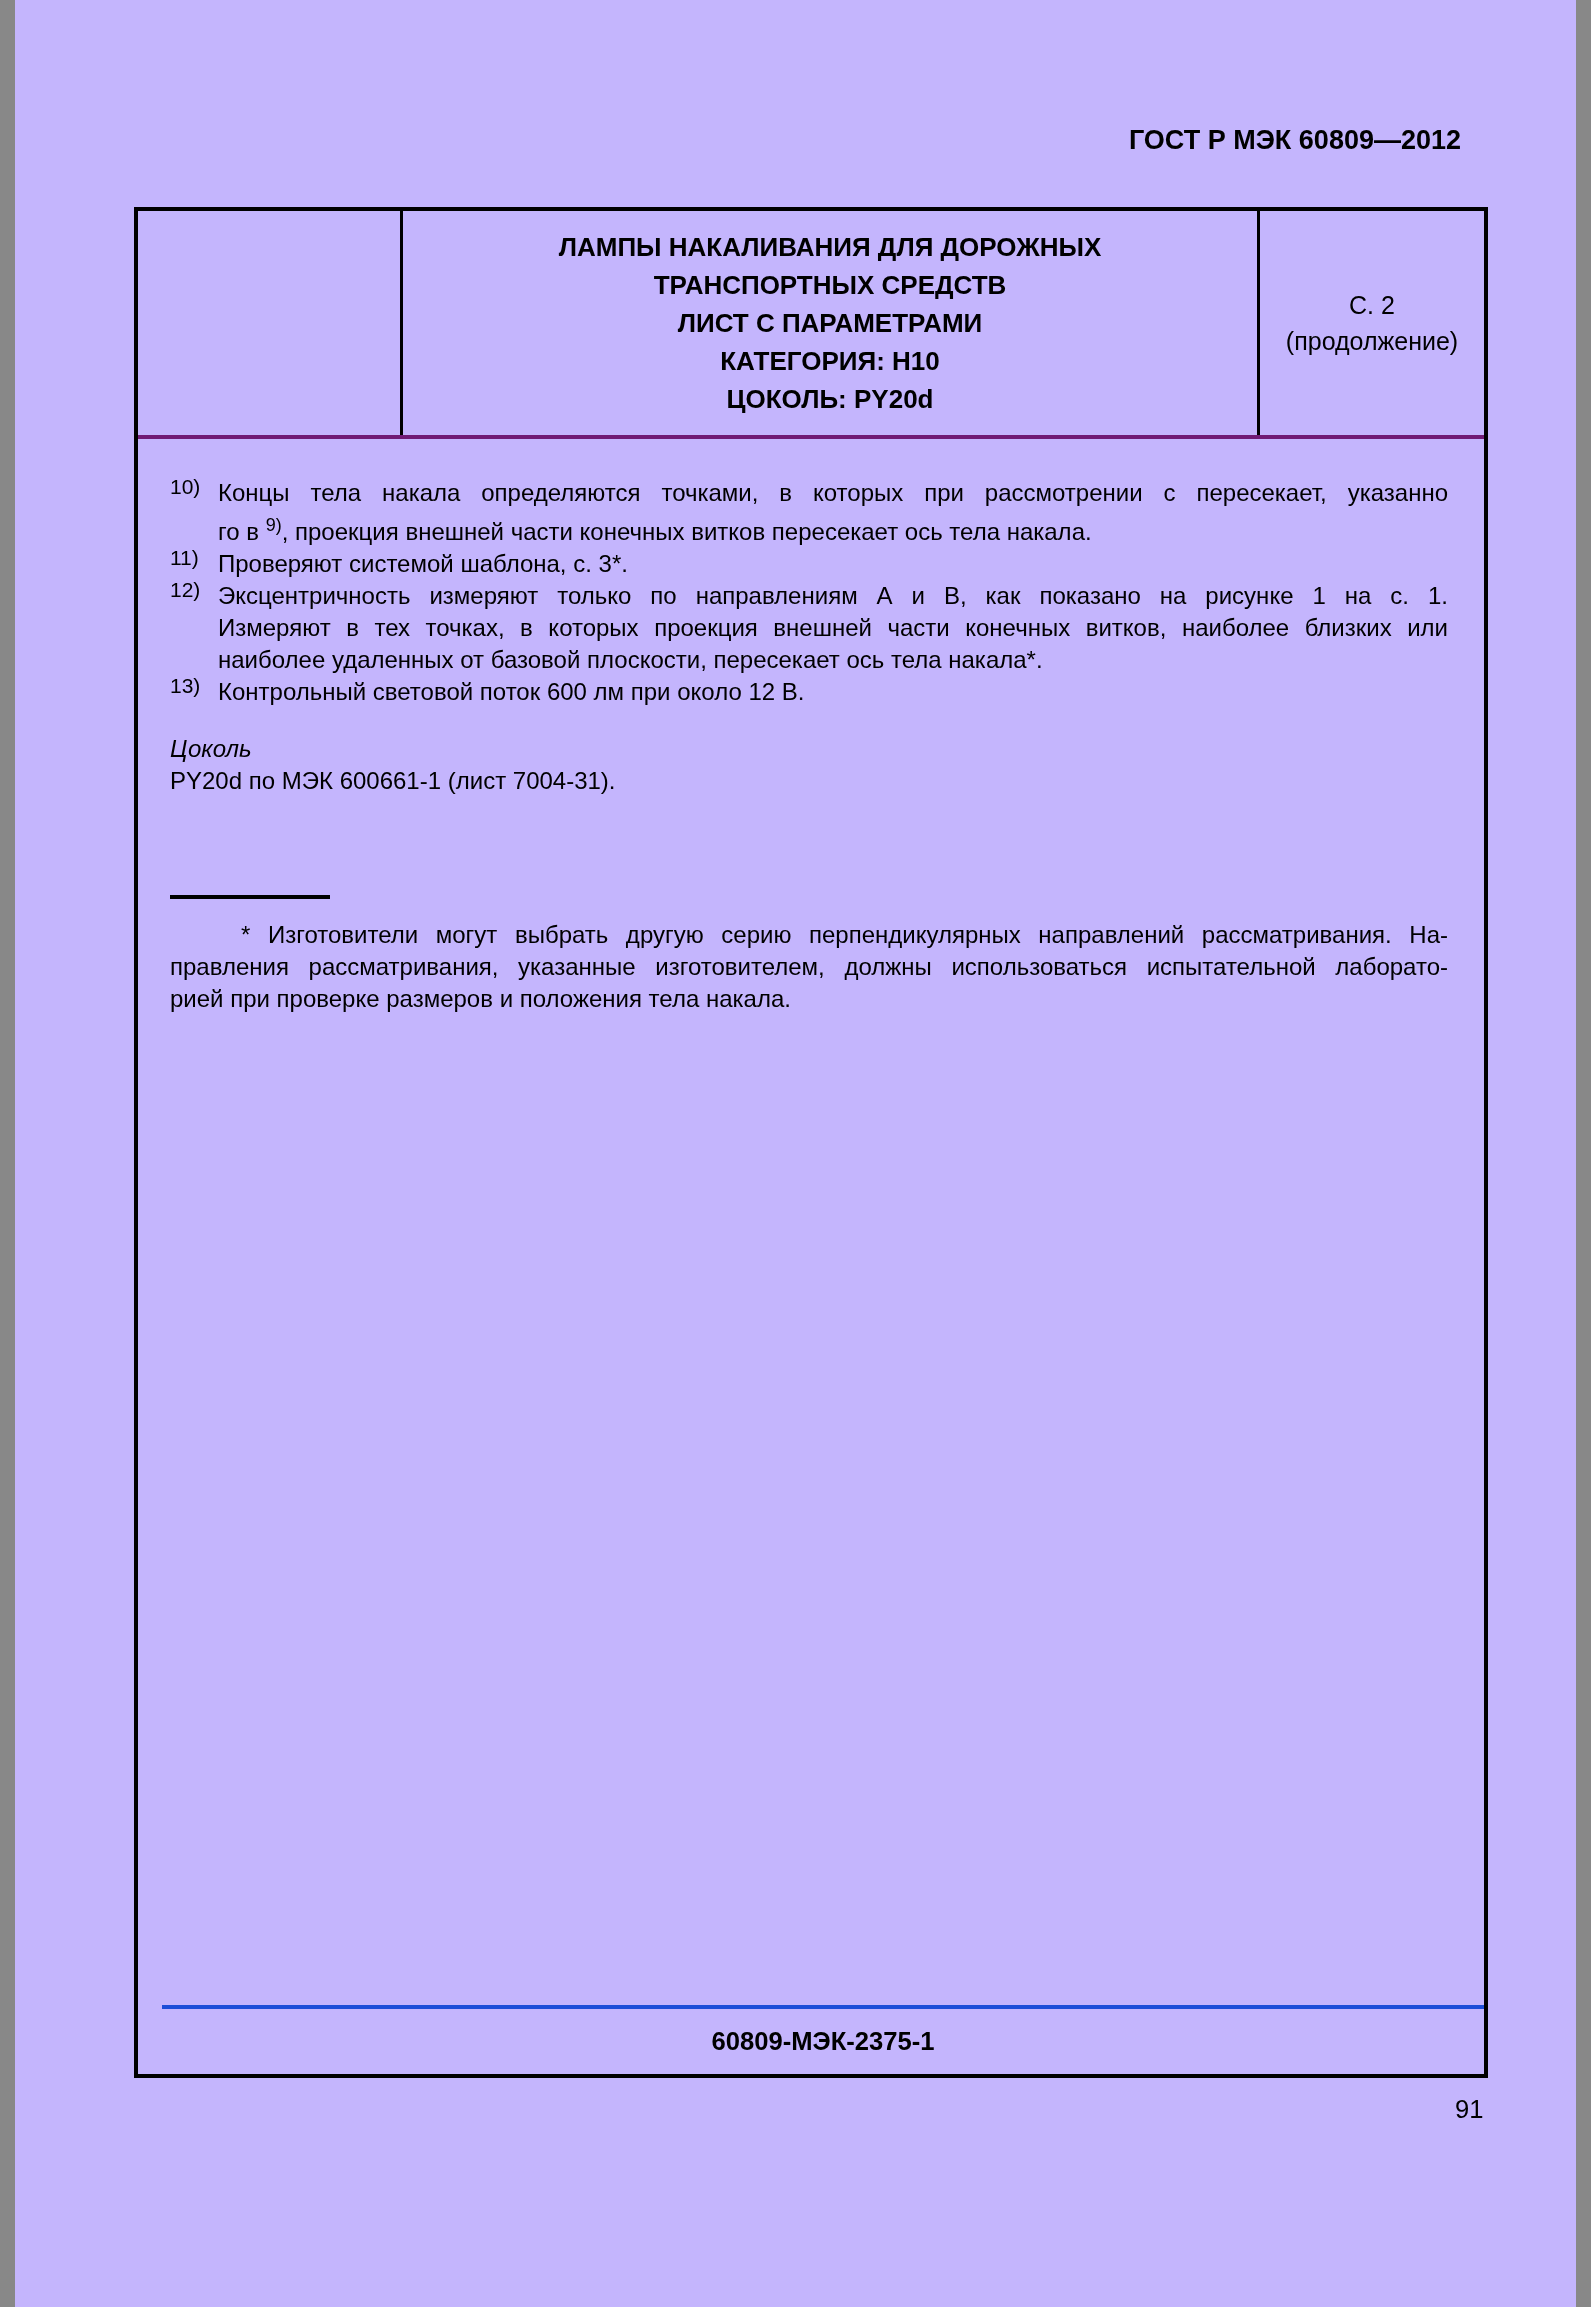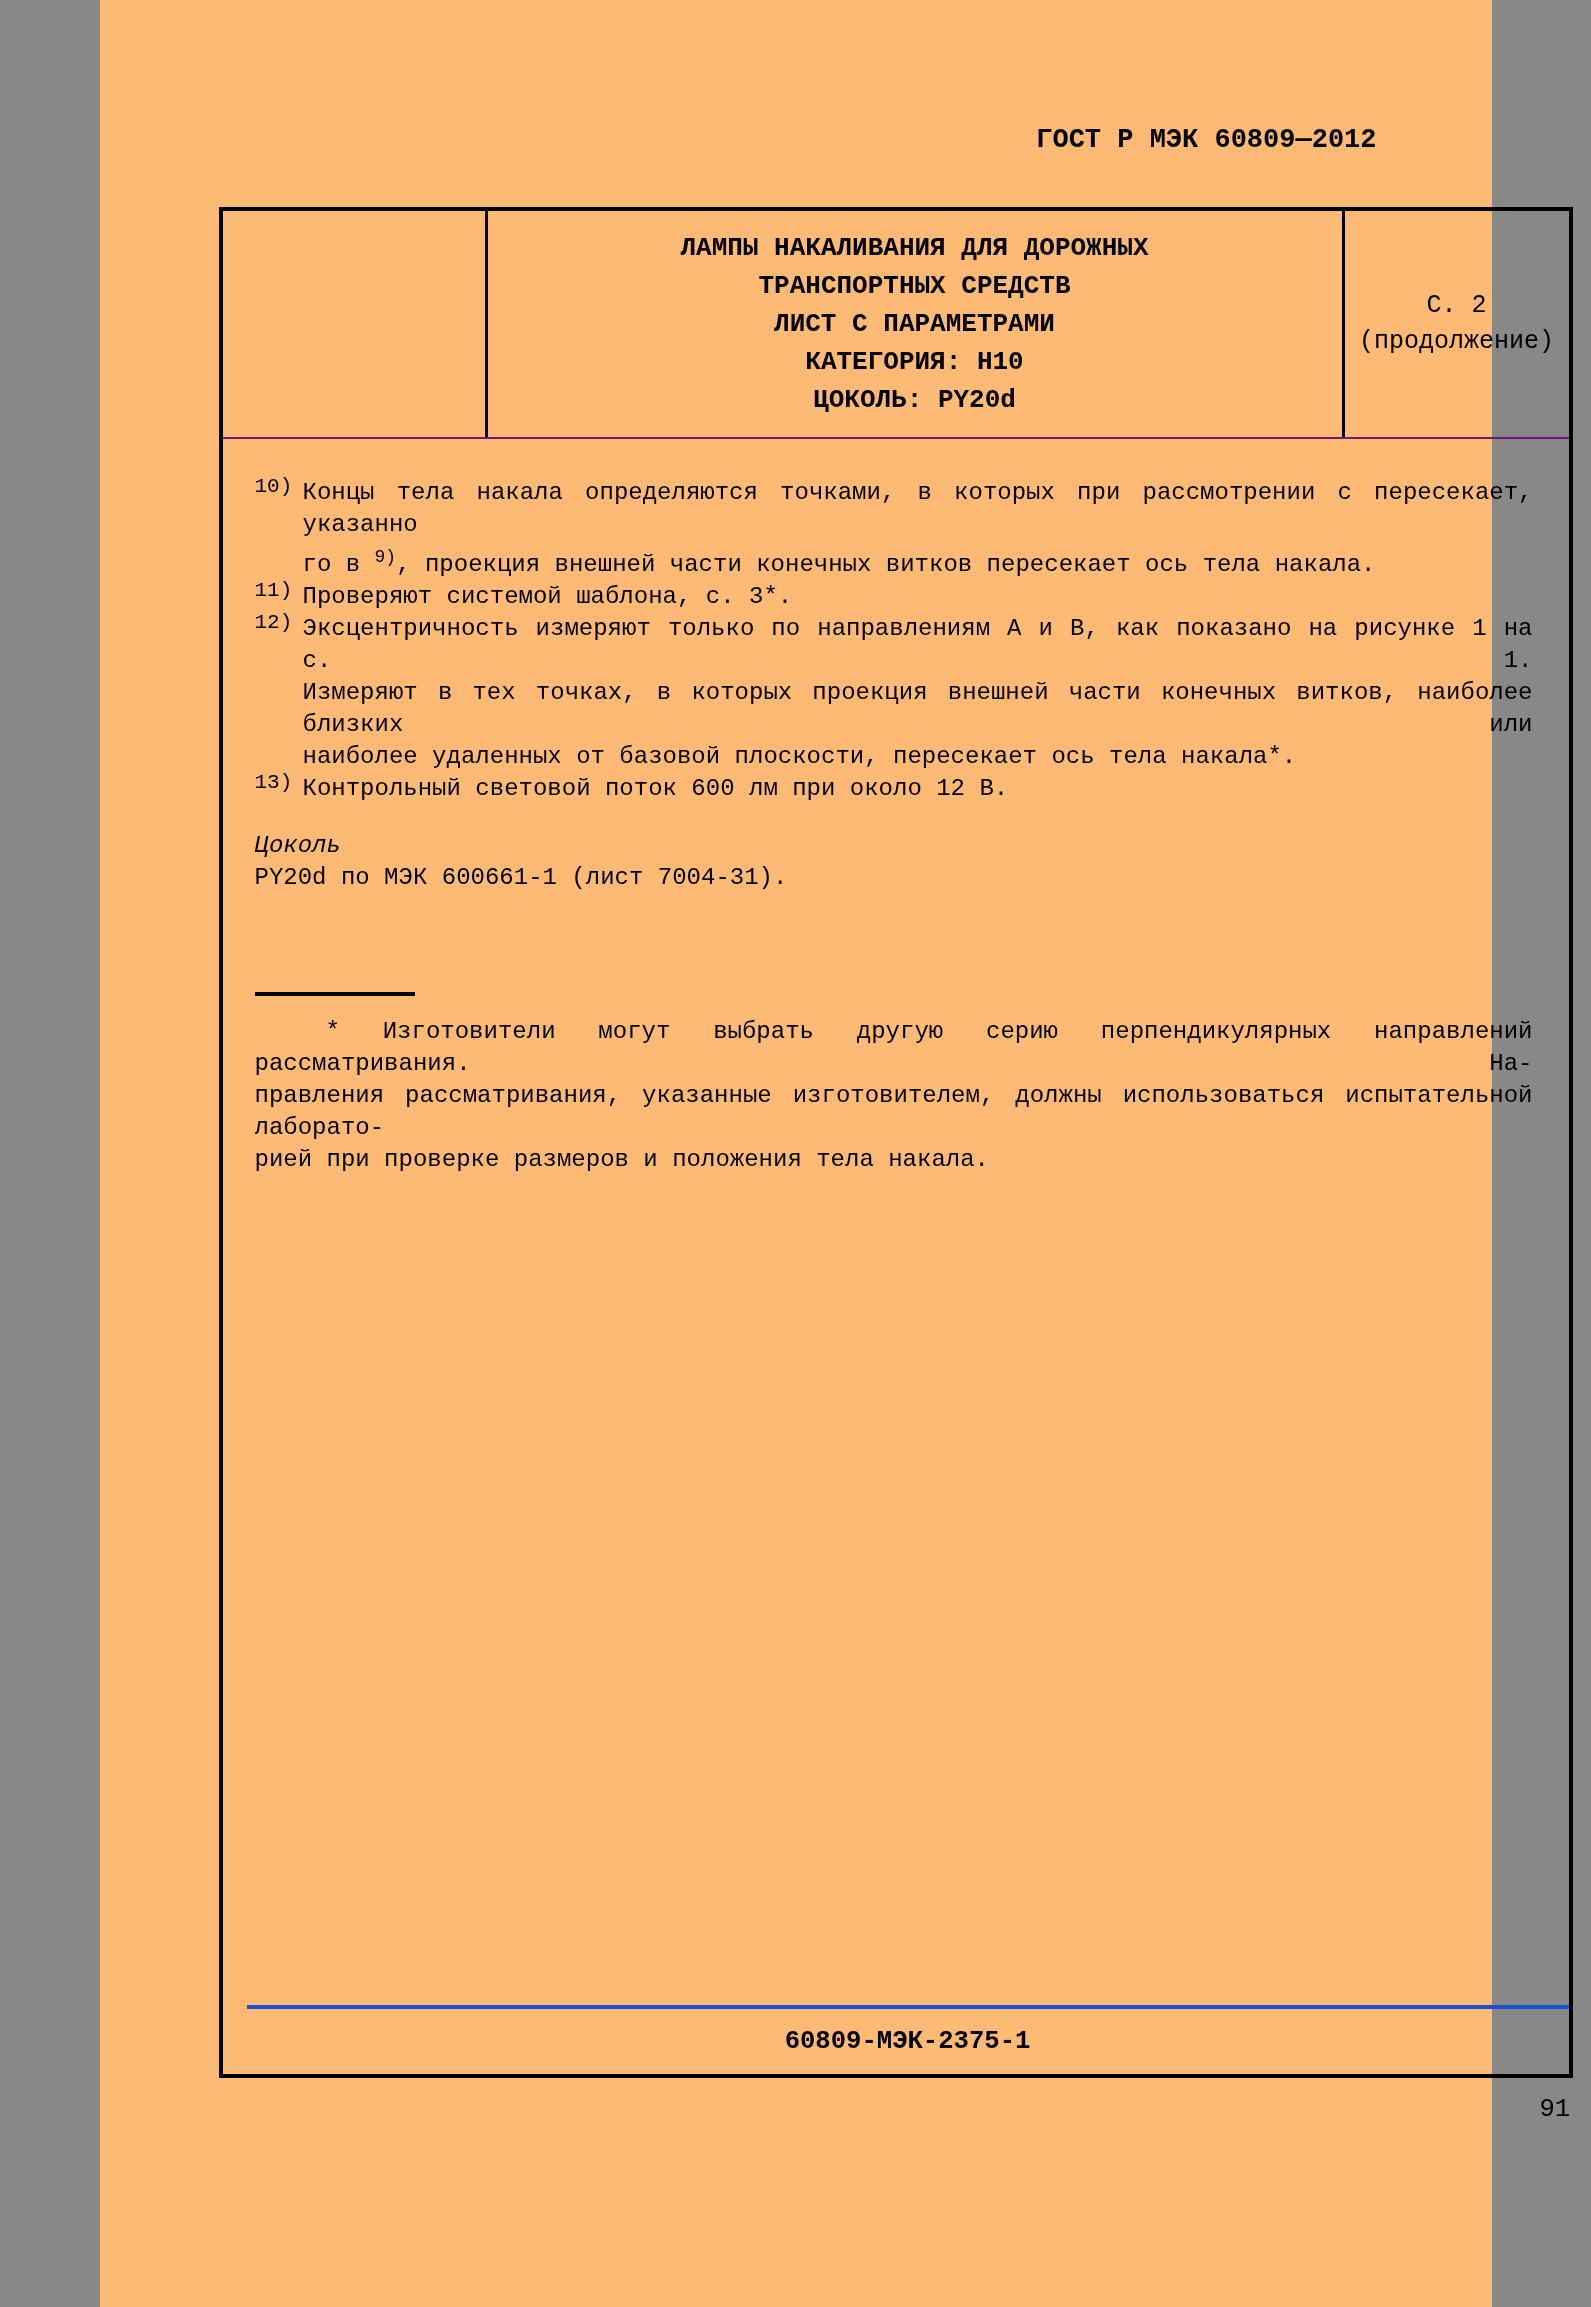--- a/index.html
+++ b/index.html
@@ -1,23 +1,23 @@
 <!DOCTYPE html>
 <html style="font-size:10.8px"><head>
 <meta charset="utf-8">
 <style>
   html, body { margin: 0; padding: 0; background: #888; }
   .page {
     position: relative;
-    width: 1392px;
+    width: 1561px;
     height: 2307px;
     margin: 0 auto;
-    background: #fdba74;
+    background: #c4b5fd;
     color: #000000;
-    font-family: Liberation Mono, monospace;
+    font-family: Liberation Sans, sans-serif;
   }
   .doc-header {
     position: absolute;
     top: 125px;
     right: 115px;
     font-size: 27px;
     font-weight: bold;
     white-space: nowrap;
   }
   .param-table {
@@ -27,21 +27,21 @@
     width: 1354px;
     height: 1871px;
     border: 4px solid #000;
     box-sizing: border-box;
     display: flex;
     flex-direction: column;
   }
   .header-row {
     display: flex;
     height: 228px;
-    border-bottom: 2px solid #701a75;
+    border-bottom: 4px solid #701a75;
     box-sizing: border-box;
     flex: none;
     padding-left: 37px;
   }
   .empty-cell {
     width: 228px;
     border-right: 3.4px solid #000;
     box-sizing: border-box;
     flex: none;
   }

